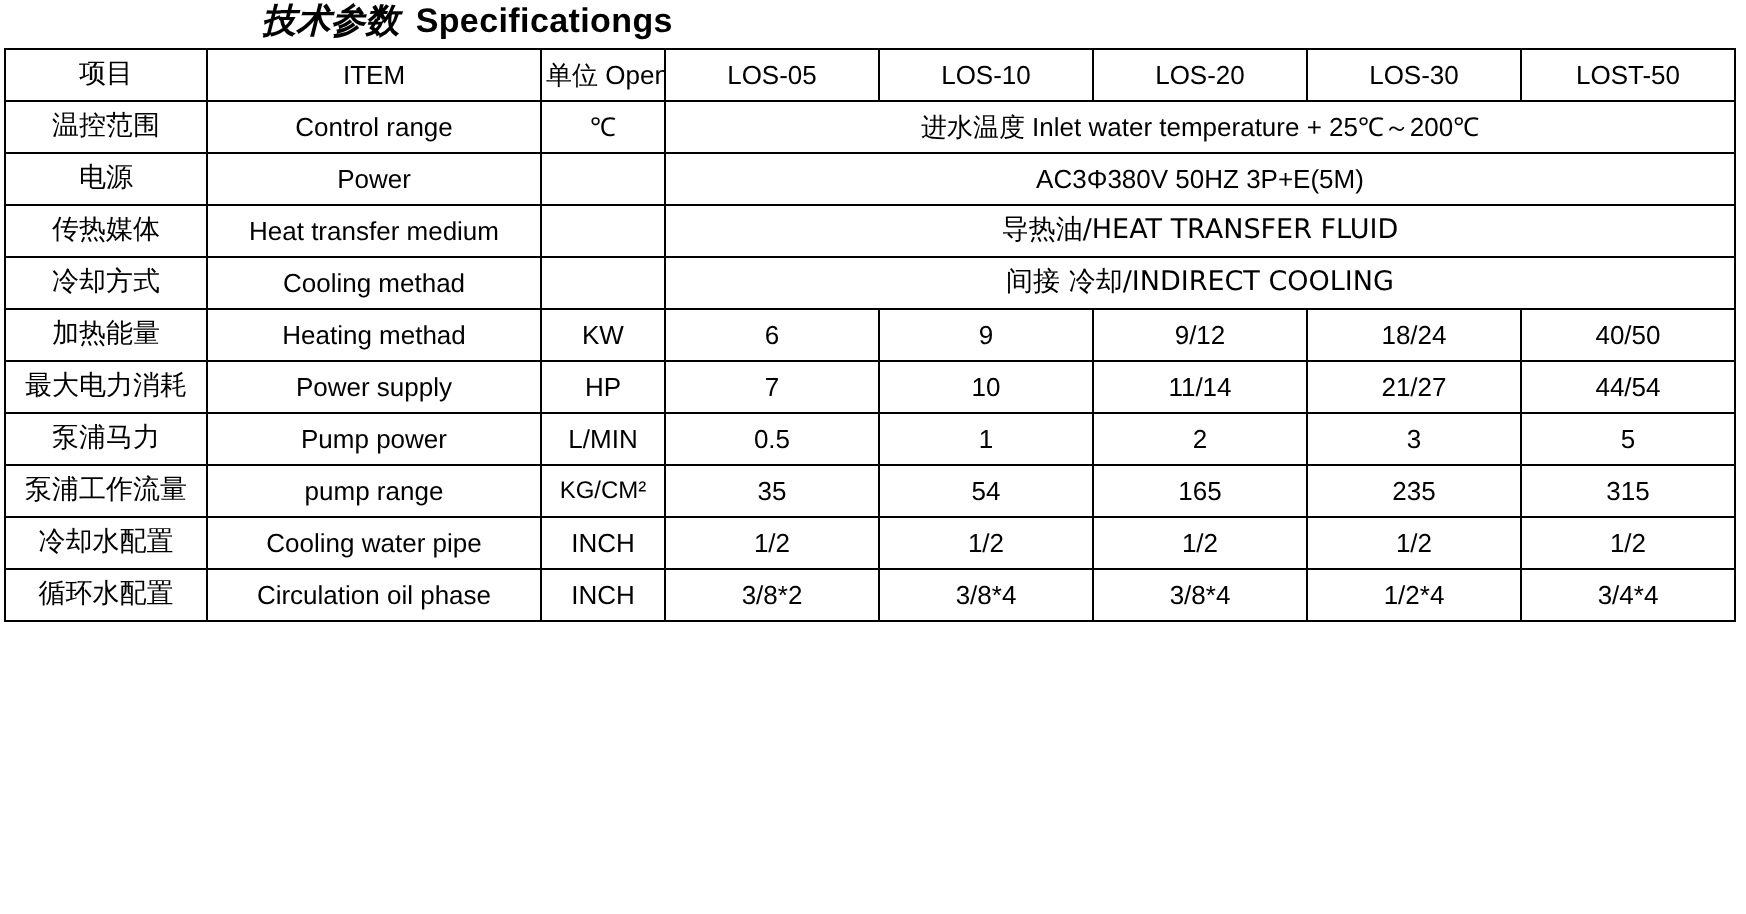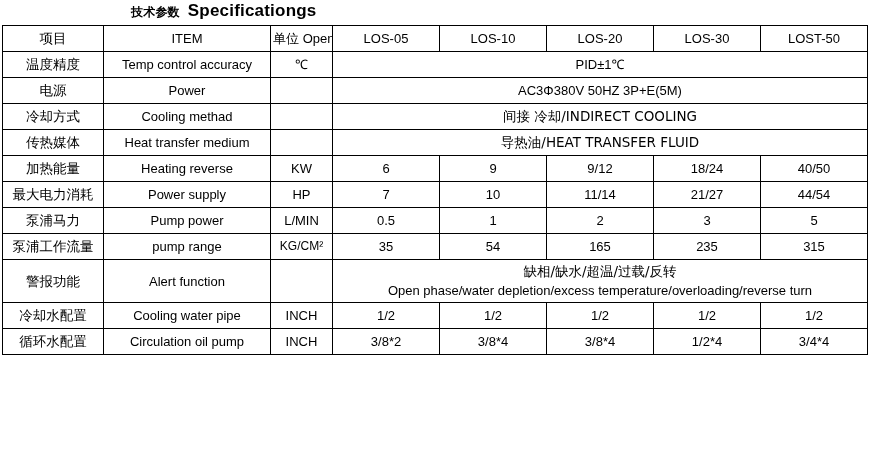--- a/index.html
+++ b/index.html
@@ -23,21 +23,22 @@
   .title {
     padding: 1px 0 3px 131px;
     font-size: 17px;
     font-weight: bold;
     letter-spacing: 0.2px;
     line-height: 20px;
     white-space: nowrap;
   }
   .title .cn {
     font-family: "DejaVu Sans", sans-serif;
-    font-size: 12px;
+    font-size: 17px;
+    font-style: italic;
   }
   .title .en {
     font-size: 17px;
     padding-left: 8px;
     text-align: right;
   }
   table.spec {
     border-collapse: collapse;
     table-layout: fixed;
     width: 764px;
@@ -109,52 +110,52 @@
         <td class="cn hdr">项目</td>
         <td class="hdr">ITEM</td>
         <td class="hdr mix"><span class="cnpart">单位</span> <span>Open</span></td>
         <td class="hdr">LOS-05</td>
         <td class="hdr">LOS-10</td>
         <td class="hdr">LOS-20</td>
         <td class="hdr">LOS-30</td>
         <td class="hdr">LOST-50</td>
       </tr>
 
-
-      <tr>
-        <td class="cn">温度精度</td>
-        <td>Temp control accuracy</td>
+      <tr>
+        <td class="cn">温控范围</td>
+        <td>Control range</td>
         <td>℃</td>
-        <td colspan="5">PID±1℃</td>
-      </tr>
+        <td colspan="5" class="mix"><span class="cnpart">进水温度</span><span> Inlet water temperature + 25℃～200℃</span></td>
+      </tr>
+
 
       <tr>
         <td class="cn">电源</td>
         <td>Power</td>
         <td></td>
         <td colspan="5">AC3Φ380V 50HZ 3P+E(5M)</td>
       </tr>
 
       <tr>
+        <td class="cn">传热媒体</td>
+        <td>Heat transfer medium</td>
+        <td></td>
+        <td colspan="5" class="cn">导热油/HEAT TRANSFER FLUID</td>
+      </tr>
+
+      <tr>
         <td class="cn">冷却方式</td>
         <td>Cooling methad</td>
         <td></td>
         <td colspan="5" class="cn">间接 冷却/INDIRECT COOLING</td>
       </tr>
 
       <tr>
-        <td class="cn">传热媒体</td>
-        <td>Heat transfer medium</td>
-        <td></td>
-        <td colspan="5" class="cn">导热油/HEAT TRANSFER FLUID</td>
-      </tr>
-
-      <tr>
         <td class="cn">加热能量</td>
-        <td>Heating reverse</td>
+        <td>Heating methad</td>
         <td>KW</td>
         <td>6</td>
         <td>9</td>
         <td>9/12</td>
         <td>18/24</td>
         <td>40/50</td>
       </tr>
 
       <tr>
         <td class="cn">最大电力消耗</td>
@@ -184,44 +185,35 @@
         <td class="small">KG/CM²</td>
         <td>35</td>
         <td>54</td>
         <td>165</td>
         <td>235</td>
         <td>315</td>
       </tr>
 
 
 
-      <tr>
-        <td class="cn alert-two-line">警报功能</td>
-        <td class="alert-two-line">Alert function</td>
-        <td class="alert-two-line"></td>
-        <td colspan="5" class="alert-two-line">
-          <div class="alert-line1">缺相/缺水/超温/过载/反转</div>
-          <div class="alert-line2">Open phase/water depletion/excess temperature/overloading/reverse turn</div>
-        </td>
-      </tr>
 
       <tr>
         <td class="cn">冷却水配置</td>
         <td>Cooling water pipe</td>
         <td>INCH</td>
         <td>1/2</td>
         <td>1/2</td>
         <td>1/2</td>
         <td>1/2</td>
         <td>1/2</td>
       </tr>
 
       <tr>
         <td class="cn">循环水配置</td>
-        <td>Circulation oil pump</td>
+        <td>Circulation oil phase</td>
         <td>INCH</td>
         <td>3/8*2</td>
         <td>3/8*4</td>
         <td>3/8*4</td>
         <td>1/2*4</td>
         <td>3/4*4</td>
       </tr>
 
 
     </tbody>

